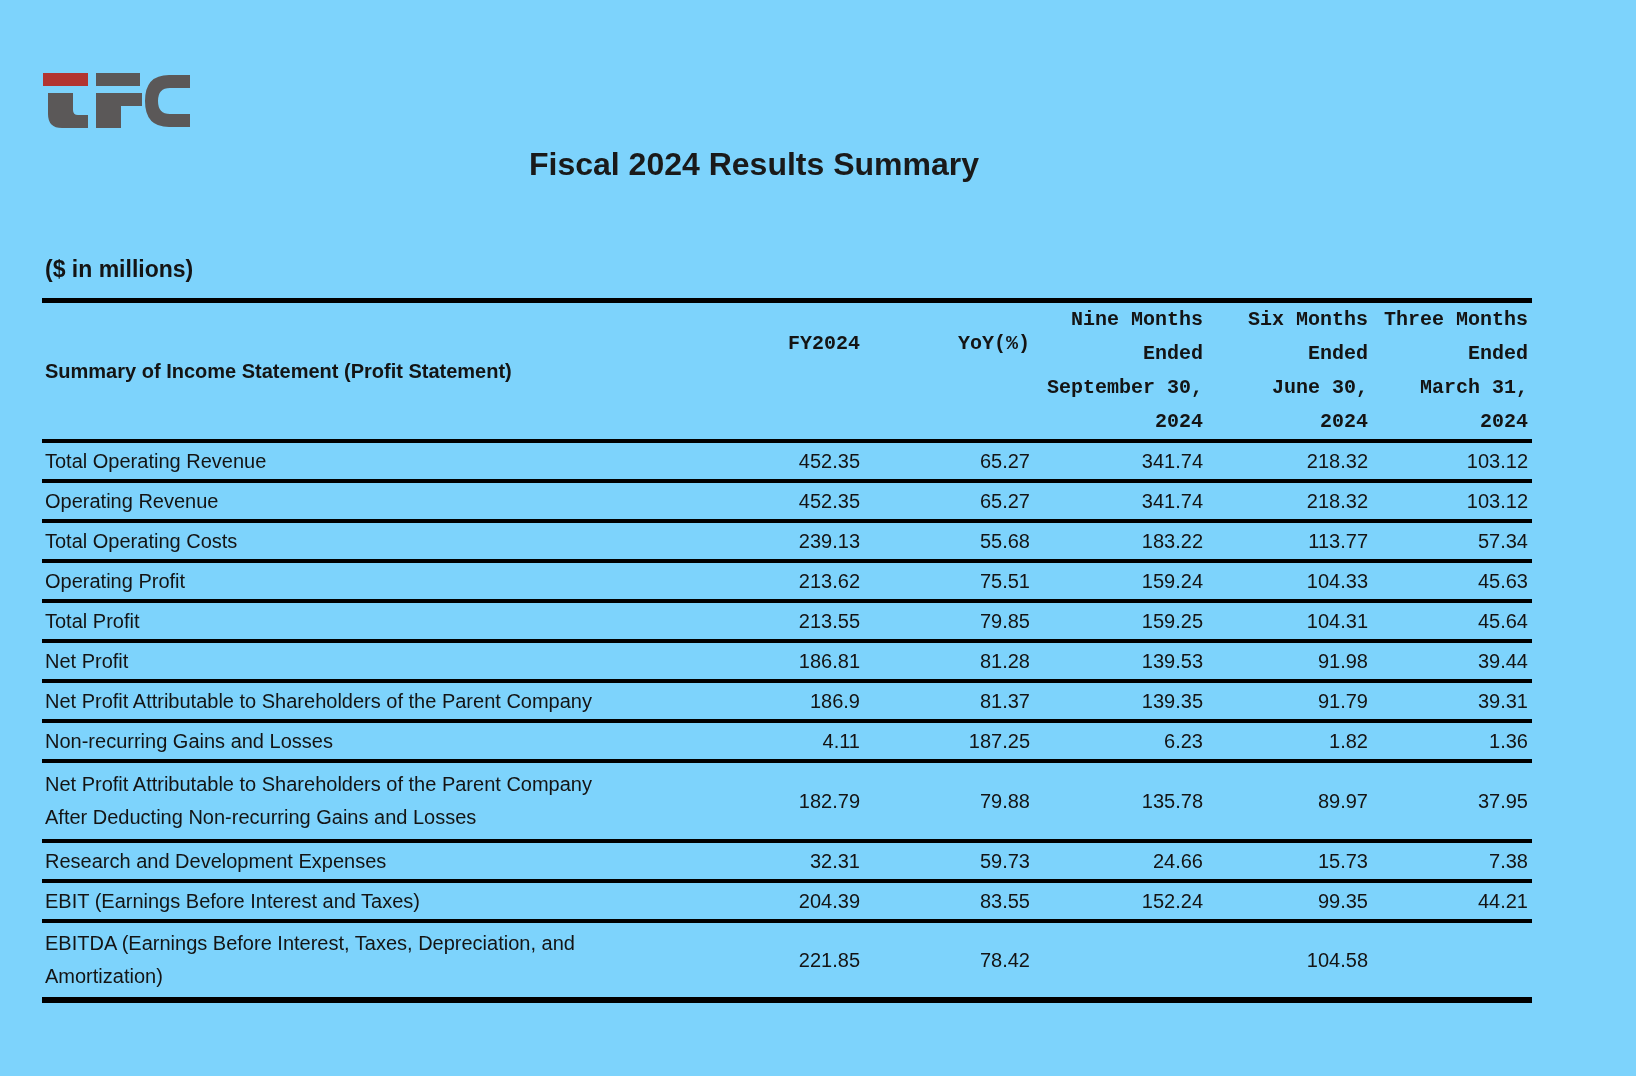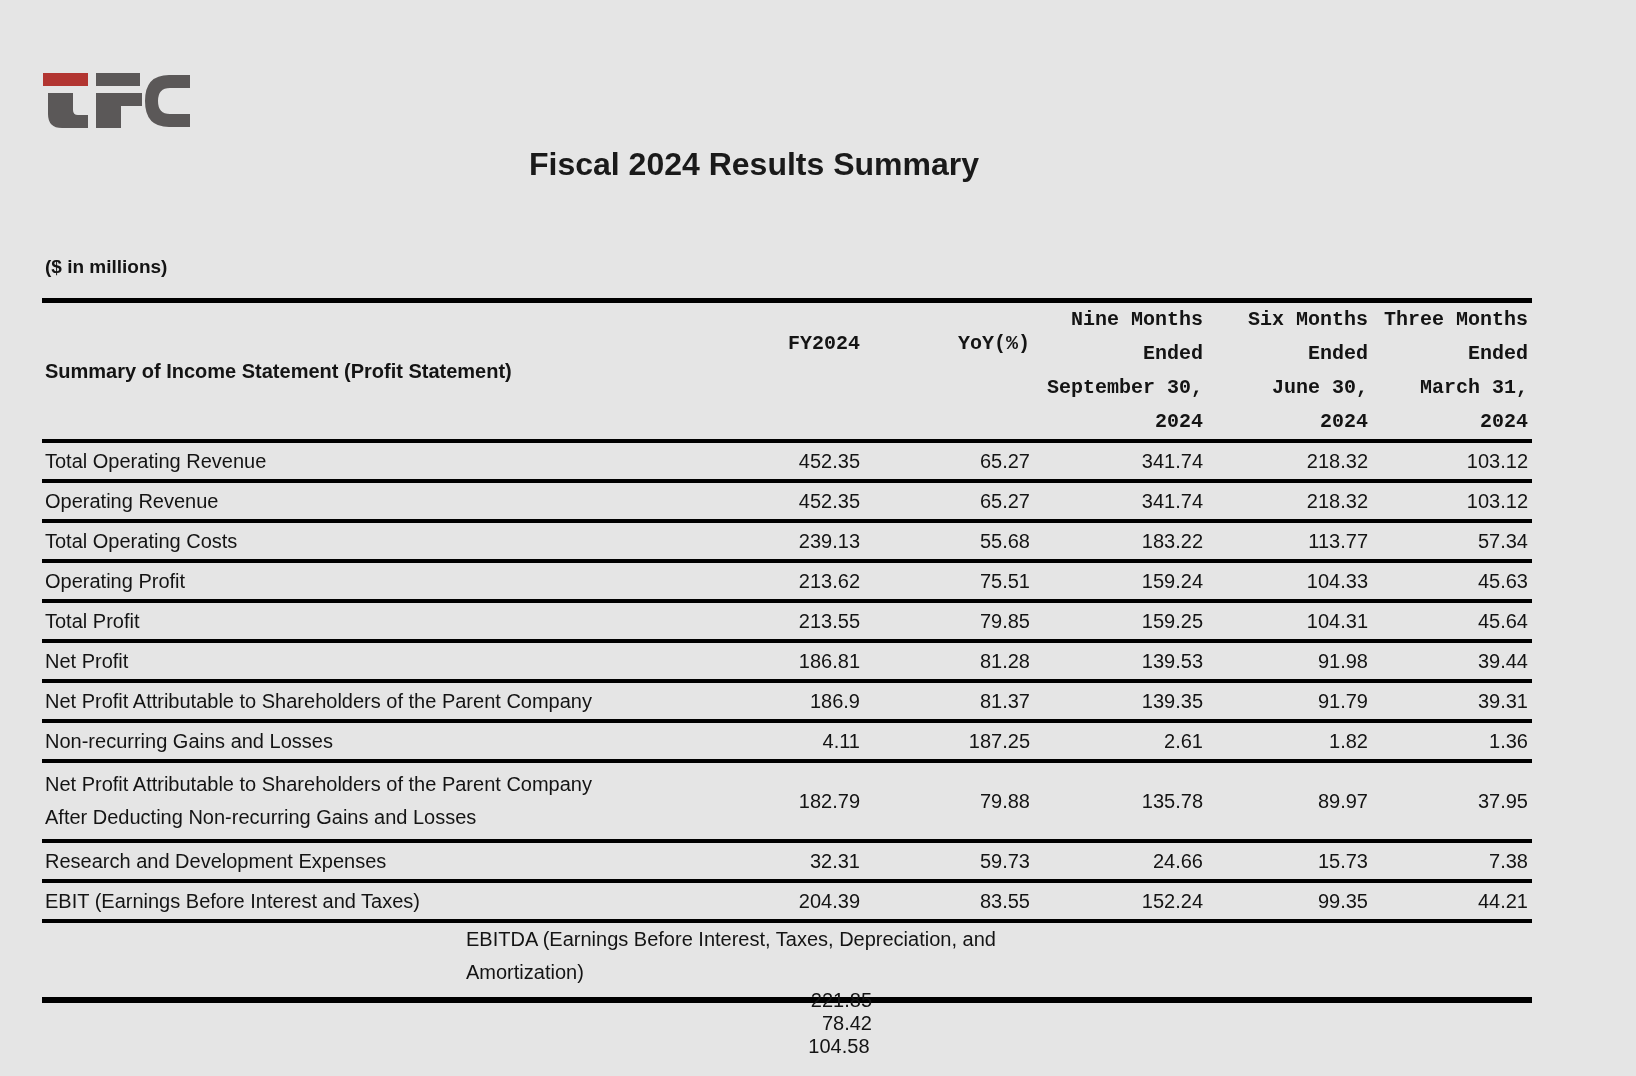--- a/index.html
+++ b/index.html
@@ -4,21 +4,21 @@
 <style>
   html, body { margin: 0; padding: 0; background: #ffffff; }
   body {
     font-family: "Liberation Sans", "DejaVu Sans", sans-serif;
     color: #141414;
   }
   .page {
     position: relative;
     width: 1636px;
     height: 1076px;
-    background: #e5e5e5;
+    background: #7dd3fc;
     overflow: hidden;
   }
   .logo {
     position: absolute;
     left: 42px;
     top: 66px;
     width: 148px;
     height: 64px;
   }
   .doc-title {
@@ -29,21 +29,21 @@
     text-align: center;
     font-size: 32px;
     font-weight: 700;
     color: #1a1a1a;
     margin: 0;
   }
   .units-note {
     position: absolute;
     left: 45px;
     top: 256px;
-    font-size: 19px;
+    font-size: 23px;
     font-weight: 700;
     color: #141414;
   }
   .fin-table {
     position: absolute;
     left: 42px;
     top: 298px;
     width: 1490px;
   }
   .thead {
@@ -87,21 +87,21 @@
   .col-4 { width: 164px; padding-right: 4px; }
   .trow {
     display: flex;
     align-items: center;
     height: 40px;
     box-sizing: border-box;
     border-bottom: 4px solid #000;
     font-size: 20px;
   }
   .trow.tall { height: 80px; }
-  .trow:last-child { border-bottom-width: 6px; flex-direction: column; }
+  .trow:last-child { border-bottom-width: 6px; }
   .cell-label {
     width: 648px;
     flex: none;
     padding-left: 3px;
     box-sizing: border-box;
   }
   .cell-label .lbl-line { line-height: 33px; }
   .cell-num {
     flex: none;
     text-align: right;
@@ -209,21 +209,21 @@
           <div class="cell-num col-0">186.9</div>
           <div class="cell-num col-1">81.37</div>
           <div class="cell-num col-2">139.35</div>
           <div class="cell-num col-3">91.79</div>
           <div class="cell-num col-4">39.31</div>
         </div>
         <div class="trow">
           <div class="cell-label">Non-recurring Gains and Losses</div>
           <div class="cell-num col-0">4.11</div>
           <div class="cell-num col-1">187.25</div>
-          <div class="cell-num col-2">2.61</div>
+          <div class="cell-num col-2">6.23</div>
           <div class="cell-num col-3">1.82</div>
           <div class="cell-num col-4">1.36</div>
         </div>
         <div class="trow tall">
           <div class="cell-label">
             <div class="lbl-line">Net Profit Attributable to Shareholders of the Parent Company</div>
             <div class="lbl-line">After Deducting Non-recurring Gains and Losses</div>
           </div>
           <div class="cell-num col-0">182.79</div>
           <div class="cell-num col-1">79.88</div>

